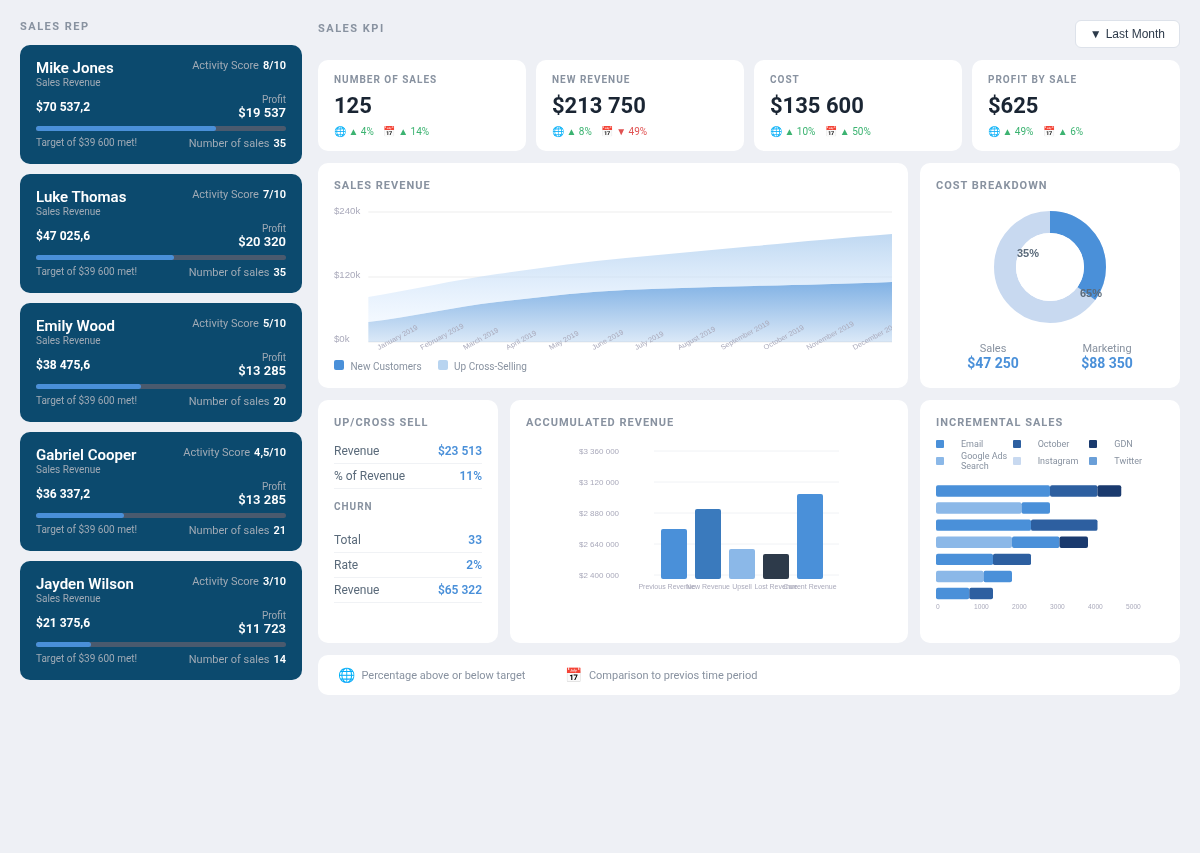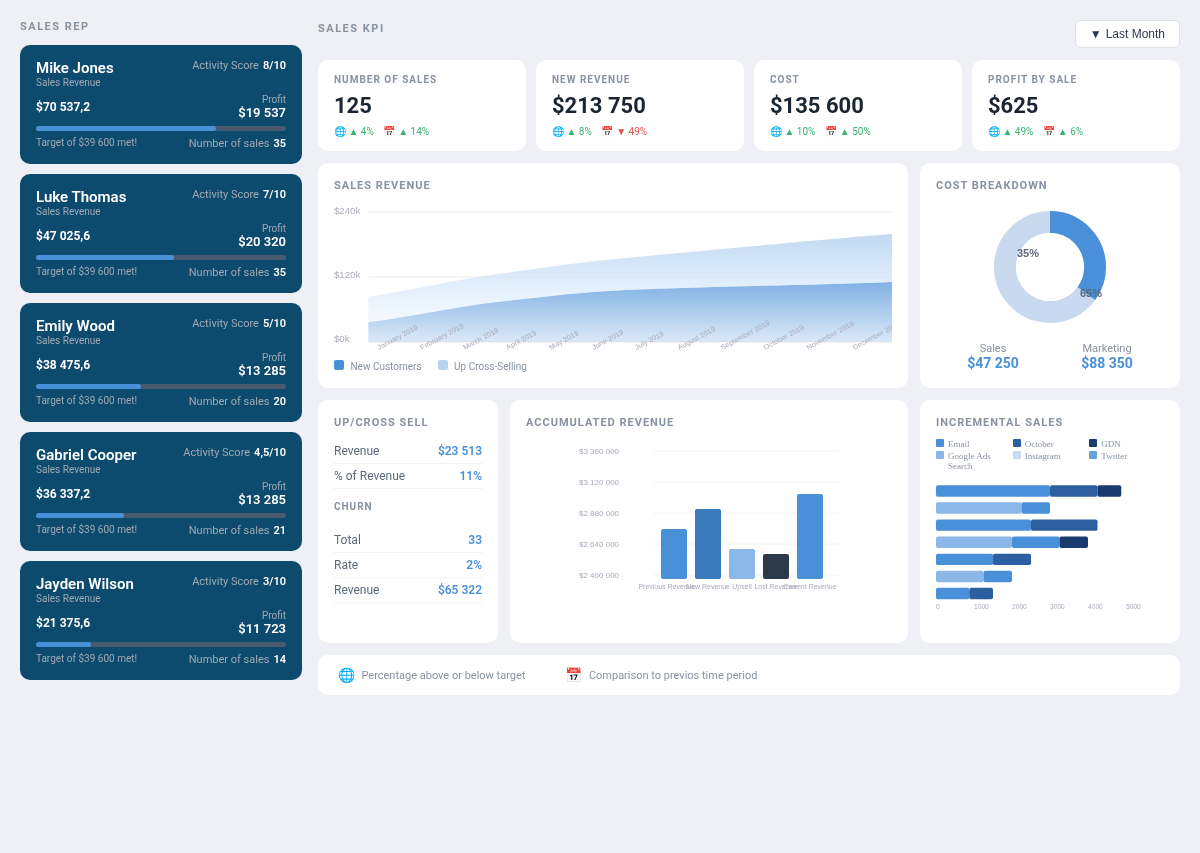--- a/index.html
+++ b/index.html
@@ -265,22 +265,22 @@
     .incr-legend {
       display: grid;
       grid-template-columns: 1fr 1fr 1fr;
       gap: 2px;
       font-size: 9px;
       color: #8892a0;
       margin-bottom: 6px;
     }
     .legend-item {
       display: flex;
-      gap: 4px;
-      font-family: Liberation Serif, serif;
+      align-items: center;
+      gap: 17px;
     }
     .legend-sq {
       width: 8px;
       height: 8px;
       border-radius: 1px;
       flex-shrink: 0;
     }
     .footer-bar {
       background: #fff;
       border-radius: 10px;

